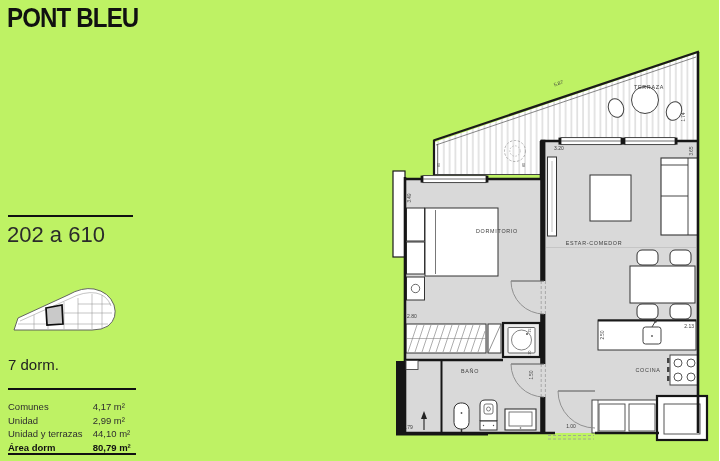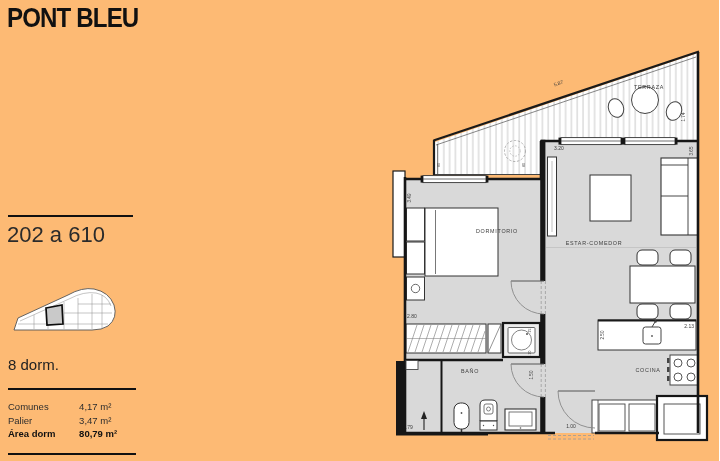--- a/index.html
+++ b/index.html
@@ -1,16 +1,16 @@
 <!DOCTYPE html>
 <html><head>
 <meta charset="utf-8">
 <style>
   html,body{margin:0;padding:0;background:#fff;}
-  .page{position:relative;width:719px;height:461px;background:#fdba74;overflow:hidden;
+  .page{position:relative;width:719px;height:461px;background:#bef264;overflow:hidden;
         font-family:"Liberation Sans",sans-serif;color:#1a1a1a;}
   .title{position:absolute;left:7px;top:2px;font-size:28px;font-weight:700;
          letter-spacing:-1px;color:#111;transform:scaleX(.86);transform-origin:left;
          white-space:nowrap;}
   .divider{position:absolute;left:8px;background:#111;}
   .d1{top:215px;width:125px;height:2px;}
   .d2{top:388px;width:128px;height:1.5px;}
   .d3{top:453px;width:128px;height:1.5px;}
   .unit-range{position:absolute;left:7px;top:222px;font-size:22px;color:#2b2b2b;}
   .keyplan{position:absolute;left:12px;top:280px;}
@@ -37,32 +37,36 @@
 
   <svg class="keyplan" width="110" height="56" viewBox="0 0 110 56">
     <path d="M2,50 L6,38 L56,15 Q70,7 82,9 Q97,12 102,25 Q106,38 96,46 Q90,50 80,50 Z" fill="#fff" stroke="#555" stroke-width="0.9"></path>
     <path d="M8,41 L57,19 Q72,11 84,13 Q95,15 99,26" fill="none" stroke="#888" stroke-width="0.5"></path>
     <g stroke="#8a8a8a" stroke-width="0.5">
       <path d="M22,35 L22,49 M36,29 L36,49 M52,22 L52,49 M66,18 L66,49 M80,14 L80,49 M90,15 L90,48 M52,33 L100,33 M66,24 L99,24 M6,44 L96,44"></path>
     </g>
     <polygon points="34,28 50,25 51,44 35,45" fill="#c9c9c9" stroke="#0d0d0d" stroke-width="1.7"></polygon>
   </svg>
 
-  <div class="unit-type">8 dorm.</div>
+  <div class="unit-type">7 dorm.</div>
   <div class="divider d2"></div>
 
   <table class="areas">
     <tbody>
         <tr>
       <td>Comunes</td>
       <td class="val">4,17 m²</td>
         </tr>
     <tr>
-      <td>Palier</td>
-      <td class="val">3,47 m²</td>
+      <td>Unidad</td>
+      <td class="val">2,99 m²</td>
+        </tr>
+    <tr>
+      <td>Unidad y terrazas</td>
+      <td class="val">44,10 m²</td>
         </tr>
     <tr class="bold">
       <td>Área dorm</td>
       <td class="val">80,79 m²</td>
         </tr>
   </tbody>
     </table>
   <div class="divider d3"></div>
 
   <svg class="plan" width="340" height="411" viewBox="0 0 340 411">

